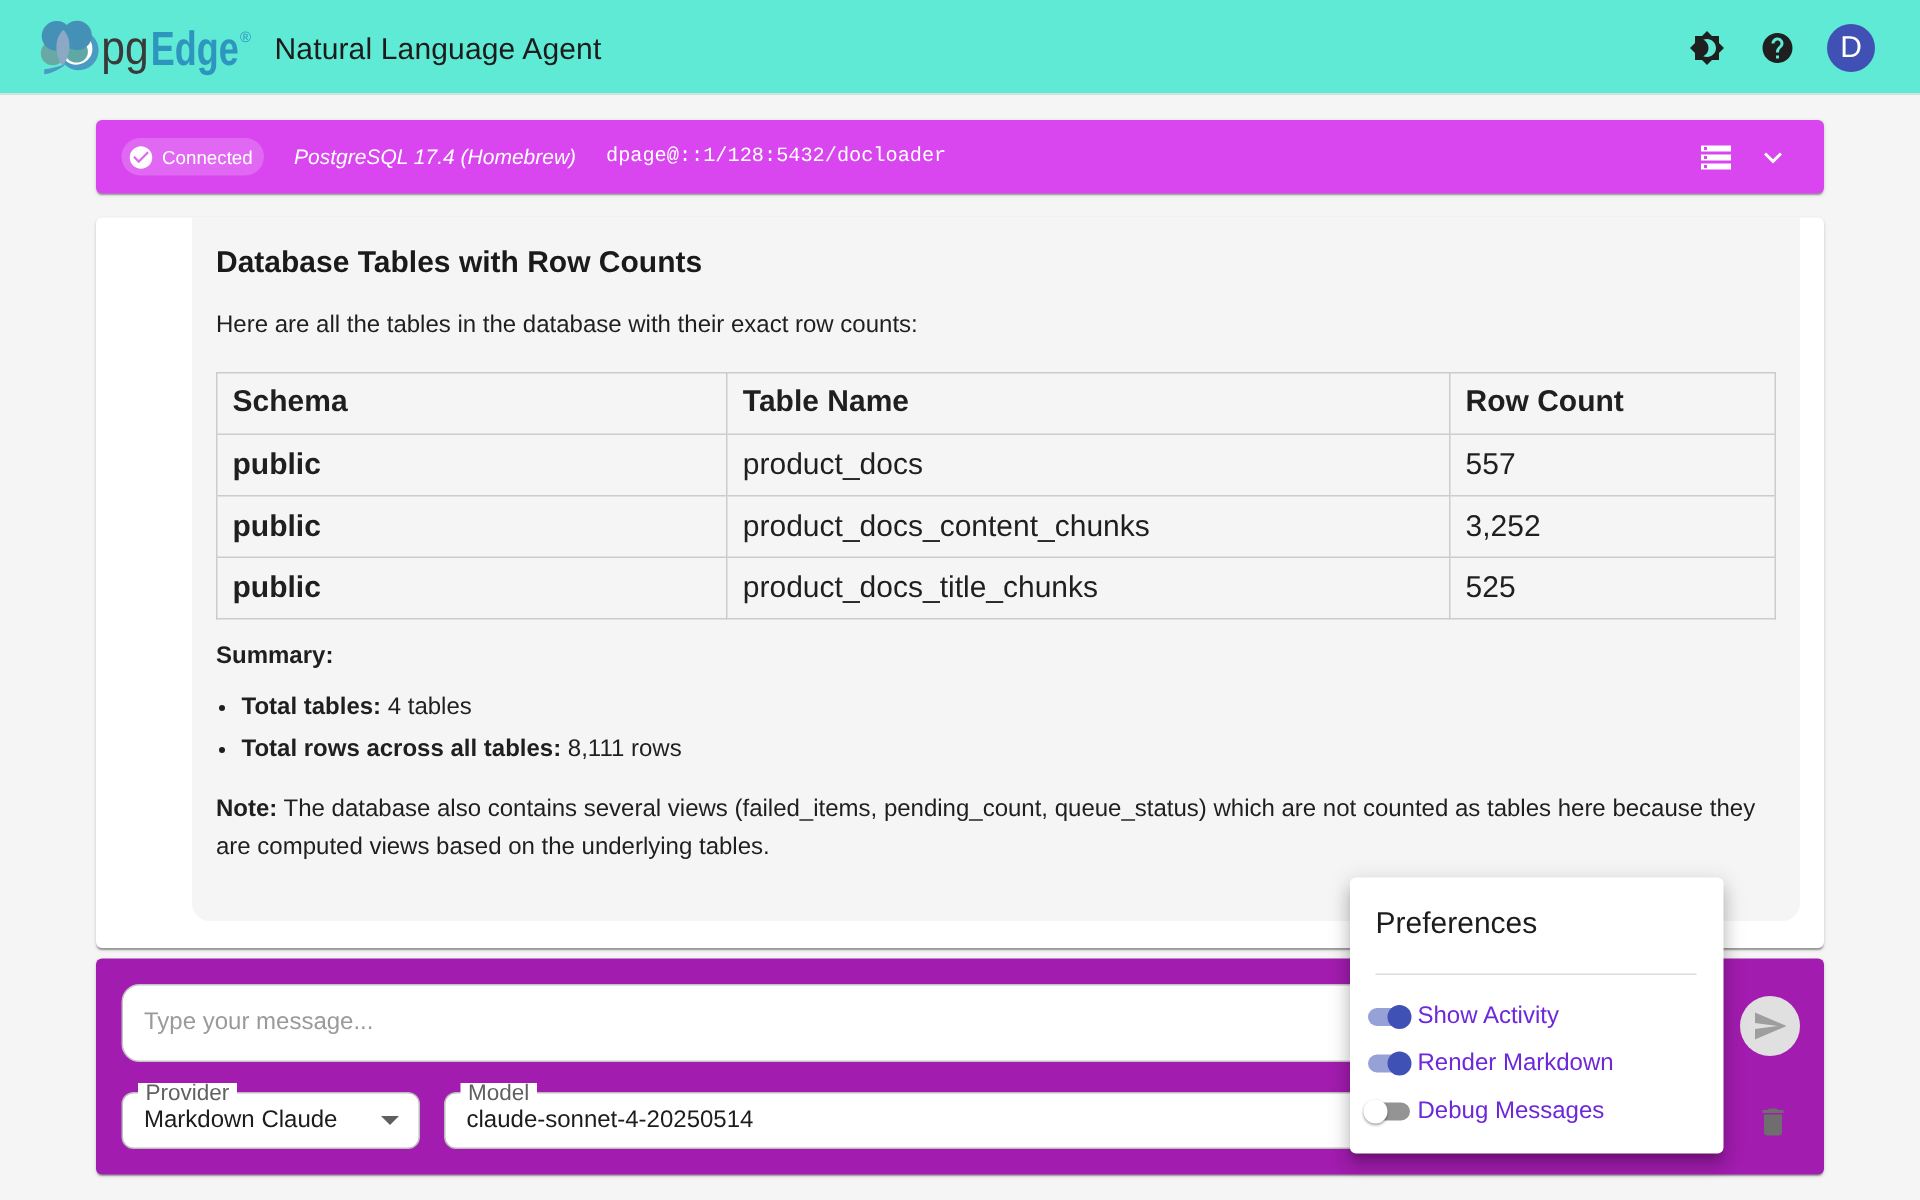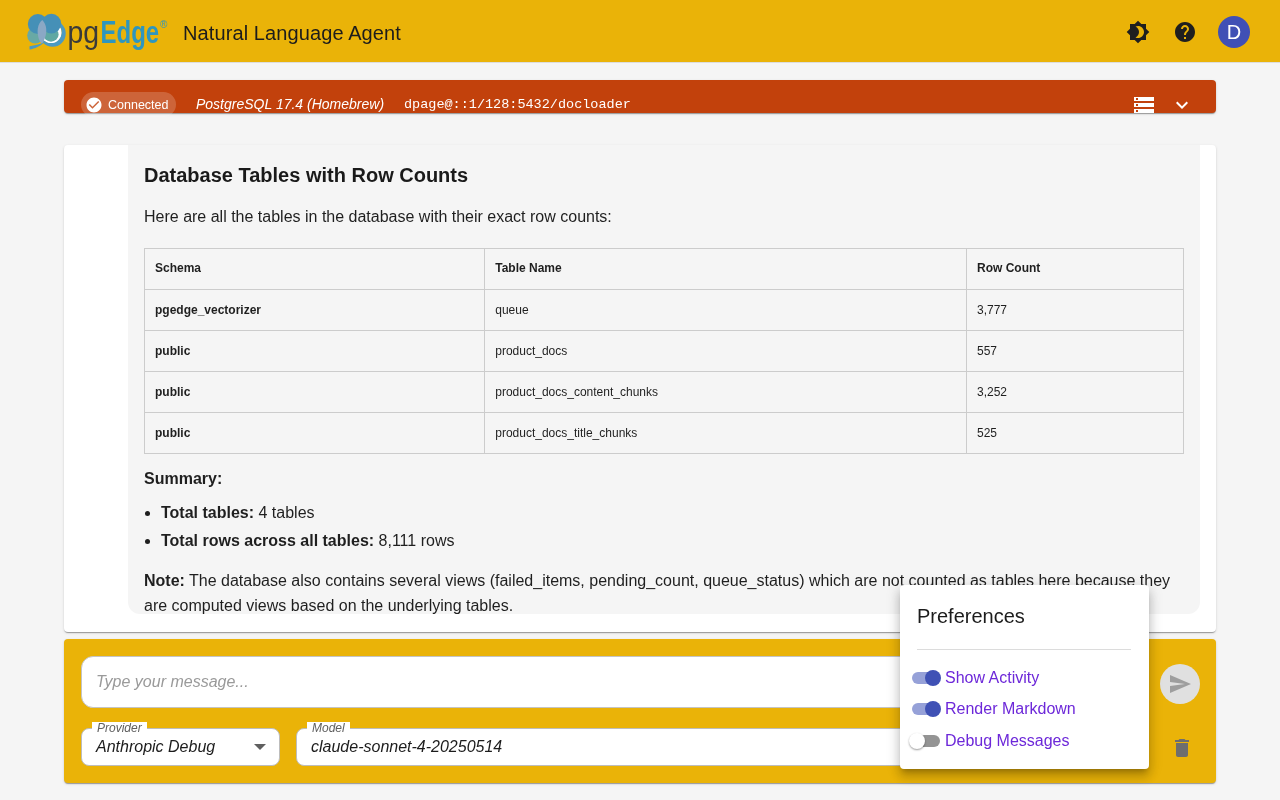--- a/index.html
+++ b/index.html
@@ -1,46 +1,46 @@
 <!DOCTYPE html>
 <html><head>
 <meta charset="utf-8">
 <style>
 * { margin:0; padding:0; box-sizing:border-box; }
 html,body { width:1280px; height:800px; overflow:hidden; }
 body { background:#f5f5f5; font-family:"Liberation Sans", sans-serif; color:#1f1f1f; position:relative; }
 
-#header { position:absolute; left:0; top:0; width:1280px; height:63px; background:#eab308; border-bottom:1px solid #ddd; z-index:5; }
+#header { position:absolute; left:0; top:0; width:1280px; height:63px; background:#5eead4; border-bottom:1px solid #ddd; z-index:5; }
 #title { position:absolute; left:183px; top:2px; height:63px; line-height:63px; font-size:20px; color:#1c1c1c; letter-spacing:0.1px;text-align:center; }
 
-#gbar { position:absolute; left:64px; top:80px; width:1152px; height:33px; background:#c2410c; border-radius:4px; box-shadow:0 2px 1px -1px rgba(0,0,0,.2),0 1px 1px 0 rgba(0,0,0,.14),0 1px 3px 0 rgba(0,0,0,.12); }
+#gbar { position:absolute; left:64px; top:80px; width:1152px; height:49px; background:#d946ef; border-radius:4px; box-shadow:0 2px 1px -1px rgba(0,0,0,.2),0 1px 1px 0 rgba(0,0,0,.14),0 1px 3px 0 rgba(0,0,0,.12); }
 #chip { position:absolute; left:17px; top:12px; height:25px; border-radius:13px; background:rgba(255,255,255,.19); display:flex; align-items:center; padding:0 8px 0 4px; color:#fff; font-size:12.5px; }
 #chip svg { margin-right:5px; }
 #pgtext { position:absolute; left:132px; top:0; height:49px; line-height:49px; color:#fff; font-size:14px;font-style:italic; }
 #conntext { position:absolute; left:340px; top:0; height:49px; line-height:49px; color:#fff; font-size:13.5px; font-family:"Liberation Mono", monospace; }
 
 #card { position:absolute; left:64px; top:145px; width:1152px; height:487px; background:#fff; border-radius:4px; box-shadow:0 2px 1px -1px rgba(0,0,0,.2),0 1px 1px 0 rgba(0,0,0,.14),0 1px 3px 0 rgba(0,0,0,.12); overflow:hidden; }
 #bubble { position:absolute; left:64px; top:-24px; width:1072px; height:493px; background:#f5f5f5; border-radius:12px; padding:16px; font-size:16px; line-height:24px; color:#1f1f1f; }
 #bubble h3 { font-size:20px; line-height:24px; font-weight:bold; color:#1a1a1a;margin-top:26px; }
 #bubble p.intro { margin-top:18px; }
 #bubble table { margin-top:19px; width:1040px; border-collapse:collapse; }
-#bubble th, #bubble td { border:1px solid #ccc; padding:8px 10px; text-align:left; font-size:12px; line-height:24px; font-weight:normal; }
+#bubble th, #bubble td { border:1px solid #ccc; padding:8px 10px; text-align:left; font-size:20px; line-height:24px; font-weight:normal; }
 #bubble th { font-weight:bold; padding-top:7px; padding-bottom:9px; }
 #bubble td.b { font-weight:bold; }
 #bubble p.summary { margin-top:13px; font-weight:bold; }
 #bubble ul { margin:10px 0 0 0; padding-left:17px; list-style:disc outside; }
 #bubble li { margin-bottom:4px; }
 #bubble p.note { margin-top:15px; line-height:25px; }
 
-#footer { position:absolute; left:64px; top:639px; width:1152px; height:144px; background:#eab308; border-radius:4px; box-shadow:0 2px 1px -1px rgba(0,0,0,.2),0 1px 1px 0 rgba(0,0,0,.14),0 1px 3px 0 rgba(0,0,0,.12);font-style:italic; }
+#footer { position:absolute; left:64px; top:639px; width:1152px; height:144px; background:#a21caf; border-radius:4px; box-shadow:0 2px 1px -1px rgba(0,0,0,.2),0 1px 1px 0 rgba(0,0,0,.14),0 1px 3px 0 rgba(0,0,0,.12); }
 #msgbox { position:absolute; left:17px; top:17px; width:1066px; height:52px; border:1px solid #c4c4c4; border-radius:12px; background:#fff; }
 #msgbox .ph { position:absolute; left:14px; top:16px; font-size:16px; color:#9a9a9a; }
 #sendbtn { position:absolute; left:1096px; top:25px; width:40px; height:40px; border-radius:50%; background:#e0e0e0; display:flex; align-items:center; justify-content:center; }
 .sel { position:absolute; top:89px; height:38px; border:1px solid #bdbdbd; border-radius:8px; background:#fff; }
-.sel .lbl { position:absolute; top:-7px; left:10px; background:#fff; padding:0 5px; font-size:12px; color:#606060; line-height:13px; }
+.sel .lbl { position:absolute; top:-7px; left:10px; background:#fff; padding:0 5px; font-size:15px; color:#606060; line-height:13px; }
 .sel .val { position:absolute; left:14px; top:0; height:36px; line-height:36px; font-size:16px; color:#1c1c1c; }
 .sel .arr { position:absolute; right:13px; top:15px; width:0; height:0; border-left:6px solid transparent; border-right:6px solid transparent; border-top:6px solid #5f5f5f; }
 #provider { left:17px; width:199px; }
 #model { left:232px; width:804px; }
 
 #popup { position:absolute; left:900px; top:546px; width:249px; height:184px; background:#fff; border-radius:4px; z-index:30; box-shadow:0 5px 5px -3px rgba(0,0,0,.2),0 8px 10px 1px rgba(0,0,0,.14),0 3px 14px 2px rgba(0,0,0,.12);margin-top:39px; }
 #popup .ptitle { position:absolute; left:17px; top:19px; font-size:20px; line-height:24px; color:#1c1c1c; }
 #popup .pdiv { position:absolute; left:17px; right:18px; top:64px; height:1px; background:#dcdcdc; }
 .prow { position:absolute; left:0; width:249px; height:20px; }
 .prow .plabel { position:absolute; left:45px; top:0; height:20px; line-height:20px; font-size:16px; color:#6d28d9; }
@@ -100,25 +100,20 @@
     <h3>Database Tables with Row Counts</h3>
     <p class="intro">Here are all the tables in the database with their exact row counts:</p>
     <table>
       <tbody>
           <tr>
             <th style="width:334px">Schema</th>
             <th style="width:473px">Table Name</th>
             <th style="width:213px">Row Count</th>
           </tr>
       <tr>
-            <td class="b">pgedge_vectorizer</td>
-            <td>queue</td>
-            <td>3,777</td>
-          </tr>
-      <tr>
             <td class="b">public</td>
             <td>product_docs</td>
             <td>557</td>
           </tr>
       <tr>
             <td class="b">public</td>
             <td>product_docs_content_chunks</td>
             <td>3,252</td>
           </tr>
       <tr>
@@ -140,21 +135,21 @@
   <div id="msgbox">
       <span class="ph">Type your message...</span>
     </div>
   <div id="sendbtn">
       <svg width="24" height="24" viewBox="0 0 24 24">
         <path fill="#9e9e9e" d="M2.01 21L23 12 2.01 3 2 10l15 2-15 2z"></path>
       </svg>
     </div>
   <div id="provider" class="sel">
       <span class="lbl">Provider</span>
-      <span class="val">Anthropic Debug</span>
+      <span class="val">Markdown Claude</span>
       <span class="arr"></span>
     </div>
   <div id="model" class="sel">
       <span class="lbl">Model</span>
       <span class="val">claude-sonnet-4-20250514</span>
       <span class="arr"></span>
     </div>
   <svg style="position:absolute;left:1057px;top:97px" width="24" height="24" viewBox="0 0 24 24">
       <path fill="#6e6e6e" d="M19.14 12.94c.04-.3.06-.61.06-.94 0-.32-.02-.64-.07-.94l2.03-1.58c.18-.14.23-.41.12-.61l-1.92-3.32c-.12-.22-.37-.29-.59-.22l-2.39.96c-.5-.38-1.03-.7-1.62-.94l-.36-2.54c-.04-.24-.24-.41-.48-.41h-3.84c-.24 0-.43.17-.47.41l-.36 2.54c-.59.24-1.13.57-1.62.94l-2.39-.96c-.22-.08-.47 0-.59.22L2.74 8.87c-.12.21-.08.47.12.61l2.03 1.58c-.05.3-.09.63-.09.94s.02.64.07.94l-2.03 1.58c-.18.14-.23.41-.12.61l1.92 3.32c.12.22.37.29.59.22l2.39-.96c.5.38 1.03.7 1.62.94l.36 2.54c.05.24.24.41.48.41h3.84c.24 0 .44-.17.47-.41l.36-2.54c.59-.24 1.13-.56 1.62-.94l2.39.96c.22.08.47 0 .59-.22l1.92-3.32c.12-.22.07-.47-.12-.61l-2.01-1.58zM12 15.6c-1.98 0-3.6-1.62-3.6-3.6s1.62-3.6 3.6-3.6 3.6 1.62 3.6 3.6-1.62 3.6-3.6 3.6z"></path>
     </svg>

